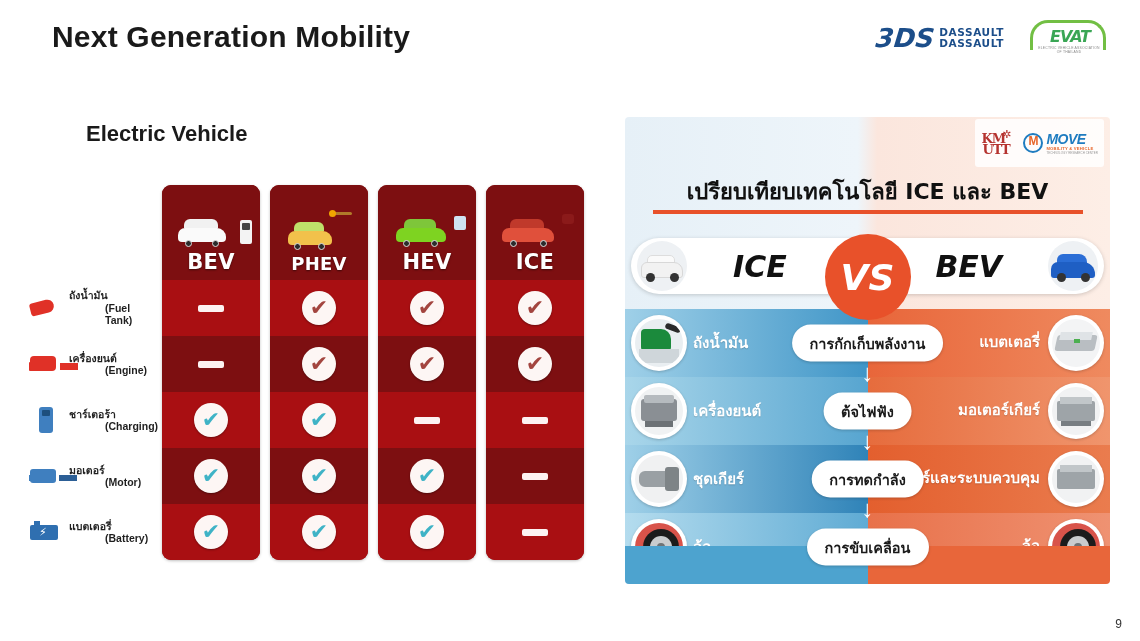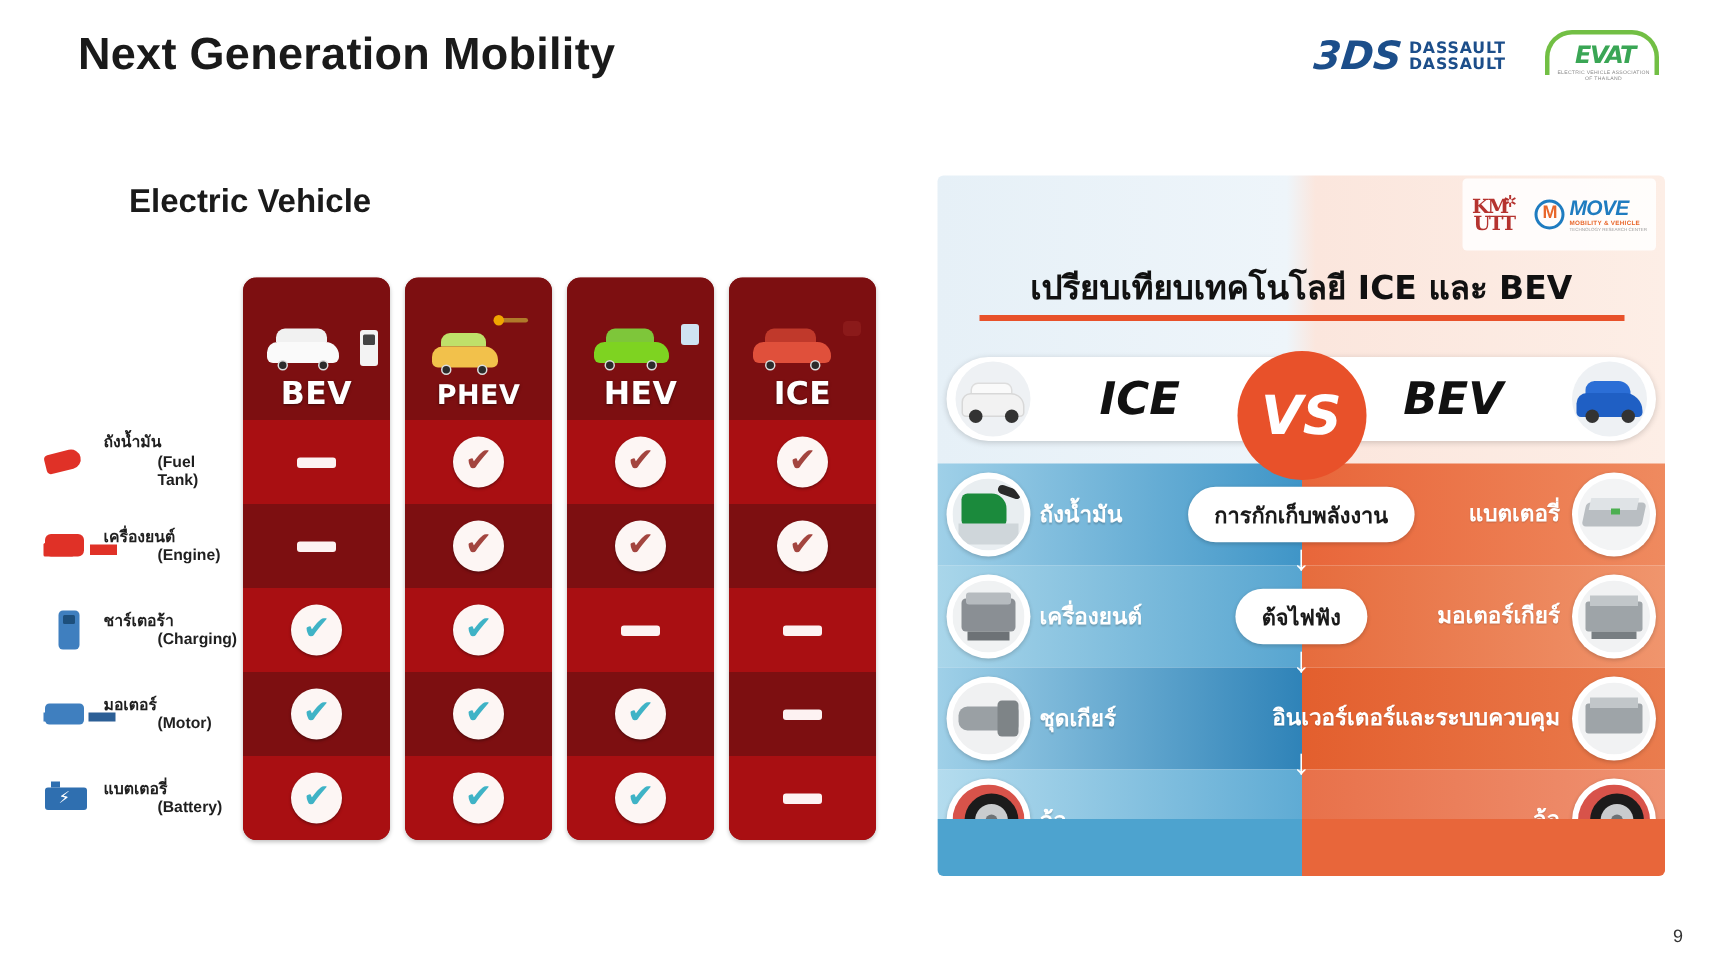--- a/index.html
+++ b/index.html
@@ -487,20 +487,21 @@
         <div class="half-l"></div>
         <div class="half-r"></div>
         <div class="circ-photo left">
           <div class="cp-inner">
             <div style="position:absolute;inset:0;background:#f0f1f2;"></div>
             <div style="position:absolute;left:4px;top:16px;width:40px;height:16px;background:#9aa0a4;border-radius:6px 3px 3px 6px;"></div>
             <div style="position:absolute;left:30px;top:12px;width:14px;height:24px;background:#7e8487;border-radius:3px;"></div>
           </div>
         </div>
         <div class="side-text left">ชุดเกียร์</div>
+        <div class="center-pill">การทดกำลัง</div>
         <div class="side-text right">
           <span>อินเวอร์เตอร์</span>
           <br>
           <span>และระบบควบคุม</span>
         </div>
         <div class="circ-photo right">
           <div class="cp-inner">
             <div style="position:absolute;inset:0;background:#f1f2f3;"></div>
             <div style="position:absolute;left:5px;top:14px;width:38px;height:20px;background:#9ea4a8;border-radius:2px;"></div>
             <div style="position:absolute;left:8px;top:10px;width:32px;height:7px;background:#c1c6c9;"></div>
@@ -513,20 +514,21 @@
         <div class="half-r"></div>
         <div class="circ-photo left">
           <div class="cp-inner">
             <div style="position:absolute;inset:0;background:#d8534a;"></div>
             <div style="position:absolute;left:8px;top:6px;width:36px;height:36px;border-radius:50%;background:#1b1b1b;"></div>
             <div style="position:absolute;left:15px;top:13px;width:22px;height:22px;border-radius:50%;background:#c9ccce;"></div>
             <div style="position:absolute;left:22px;top:20px;width:8px;height:8px;border-radius:50%;background:#6e7376;"></div>
           </div>
         </div>
         <div class="side-text left">ล้อ</div>
+        <div class="center-pill">การขับเคลื่อน</div>
         <div class="side-text right">
           <span>ล้อ</span>
         </div>
         <div class="circ-photo right">
           <div class="cp-inner">
             <div style="position:absolute;inset:0;background:#d8534a;"></div>
             <div style="position:absolute;left:8px;top:6px;width:36px;height:36px;border-radius:50%;background:#1b1b1b;"></div>
             <div style="position:absolute;left:15px;top:13px;width:22px;height:22px;border-radius:50%;background:#c9ccce;"></div>
             <div style="position:absolute;left:22px;top:20px;width:8px;height:8px;border-radius:50%;background:#6e7376;"></div>
           </div>

